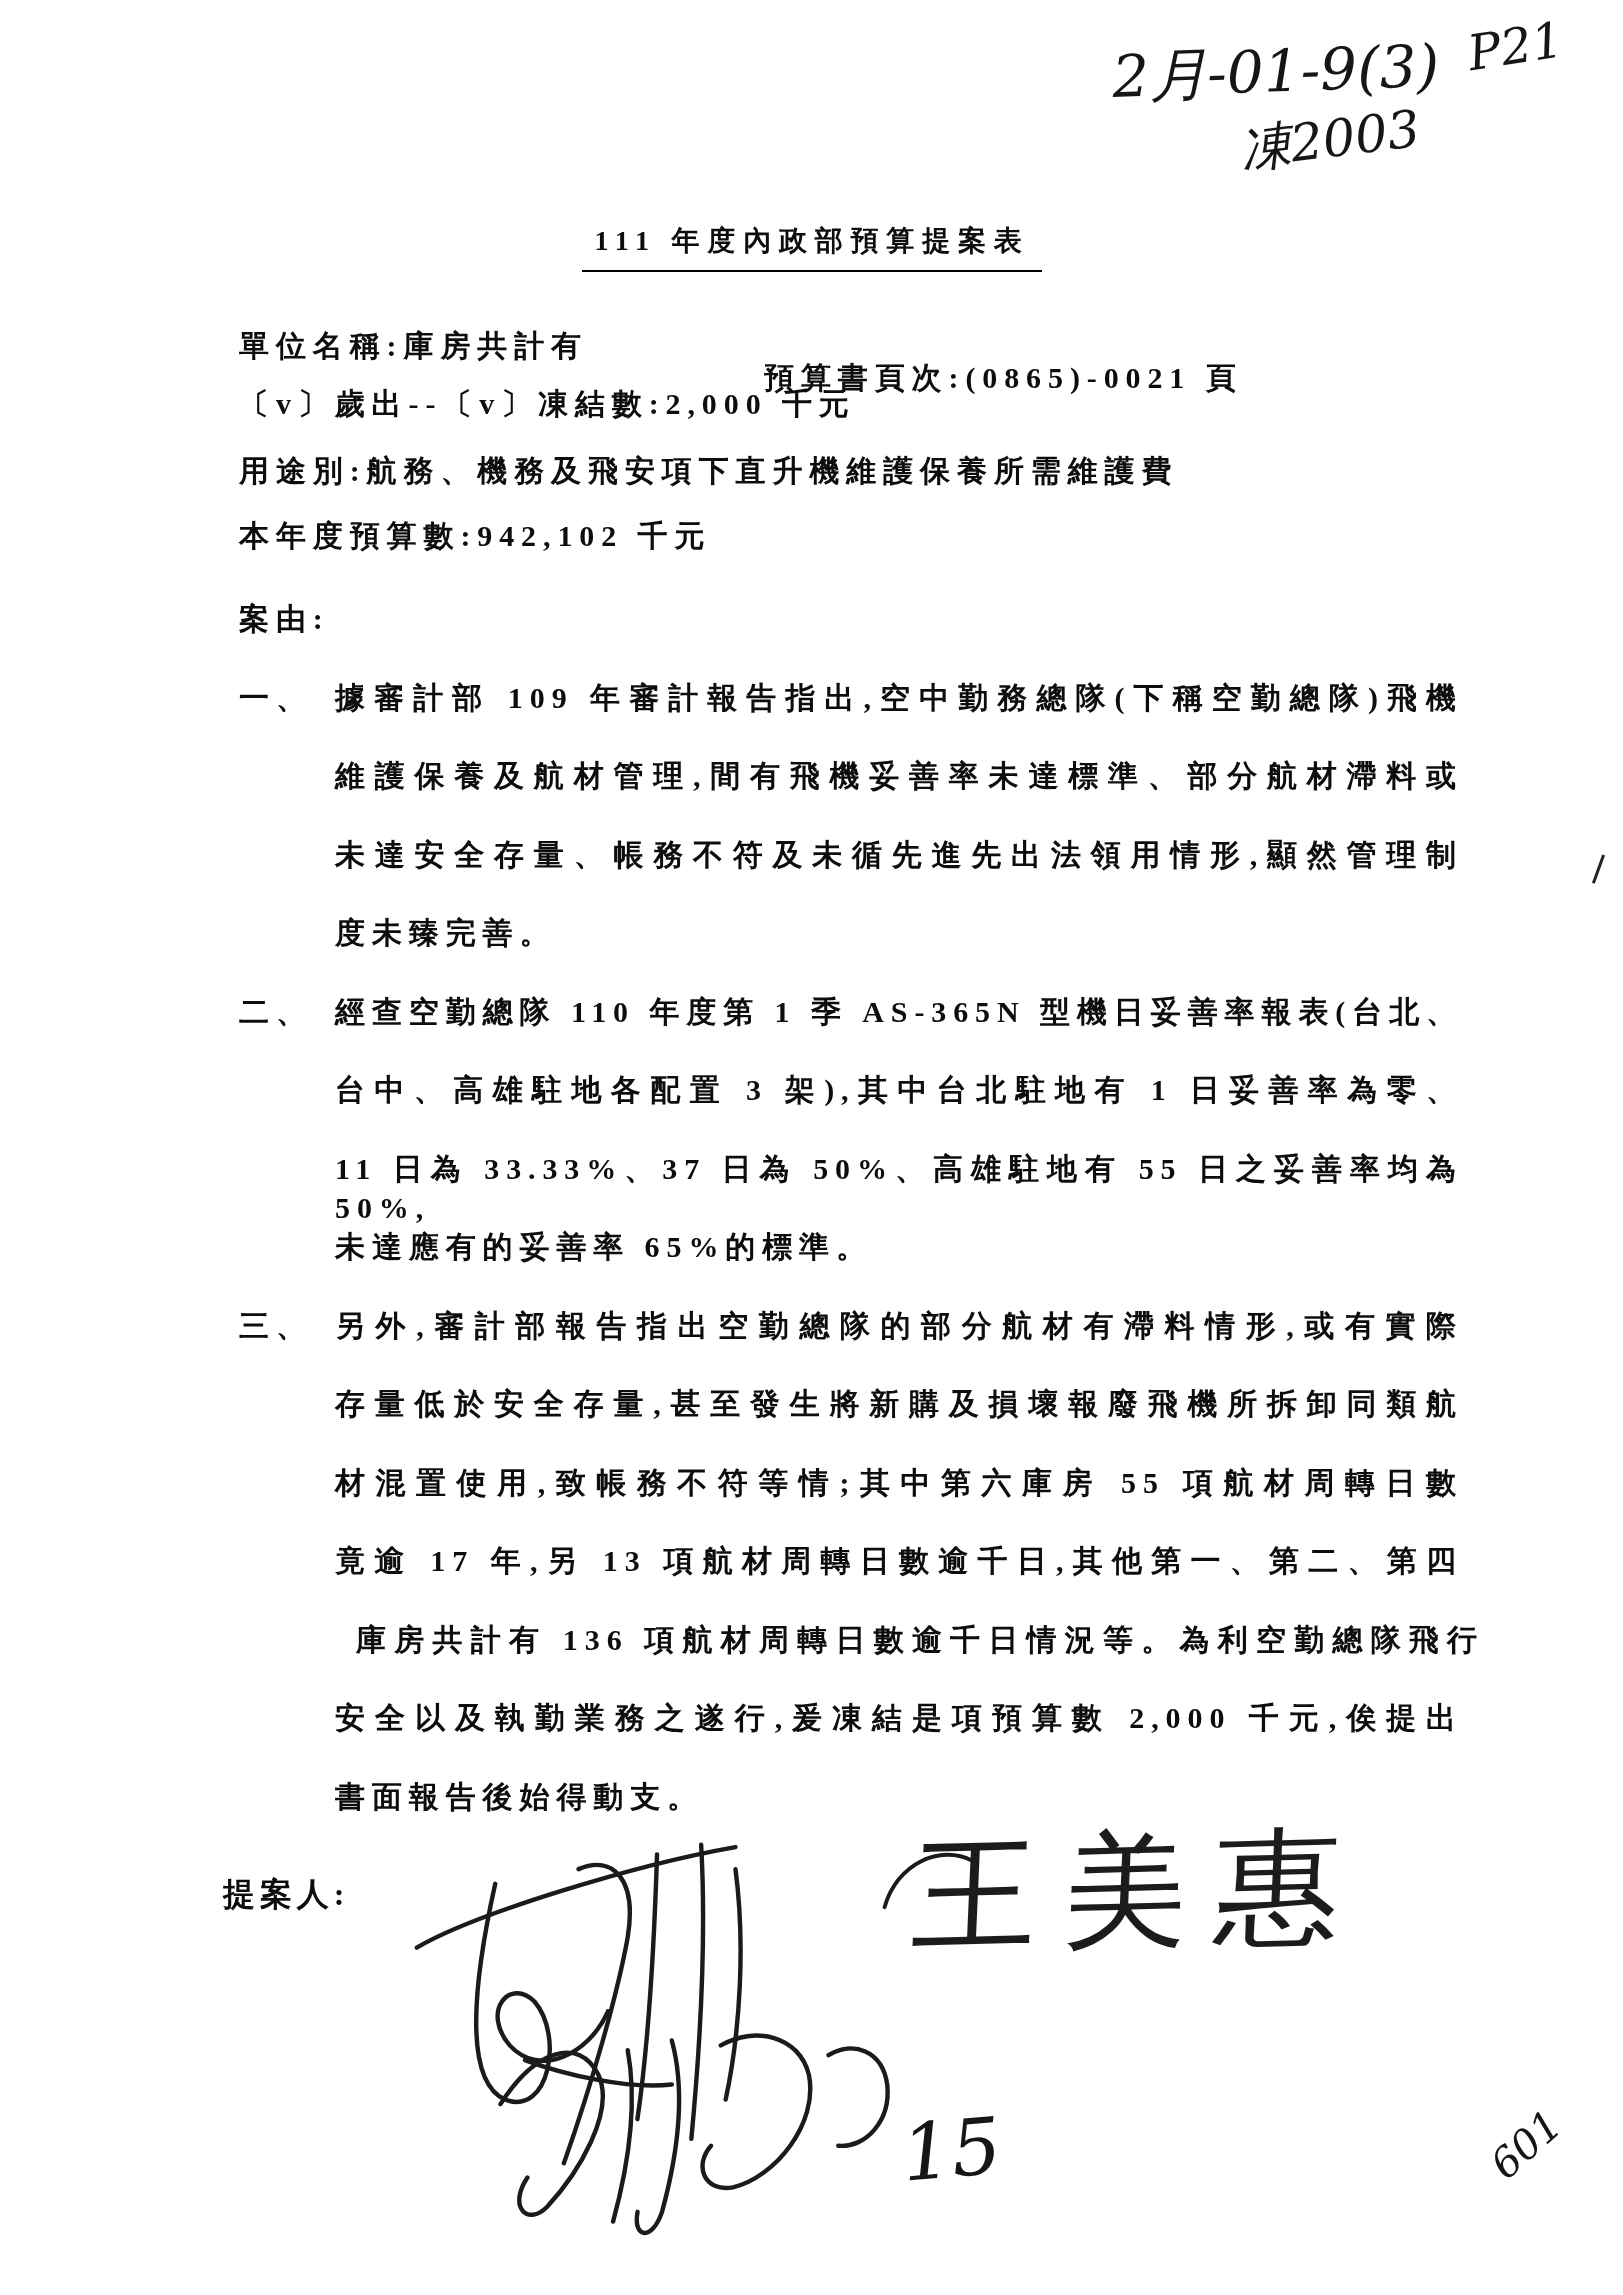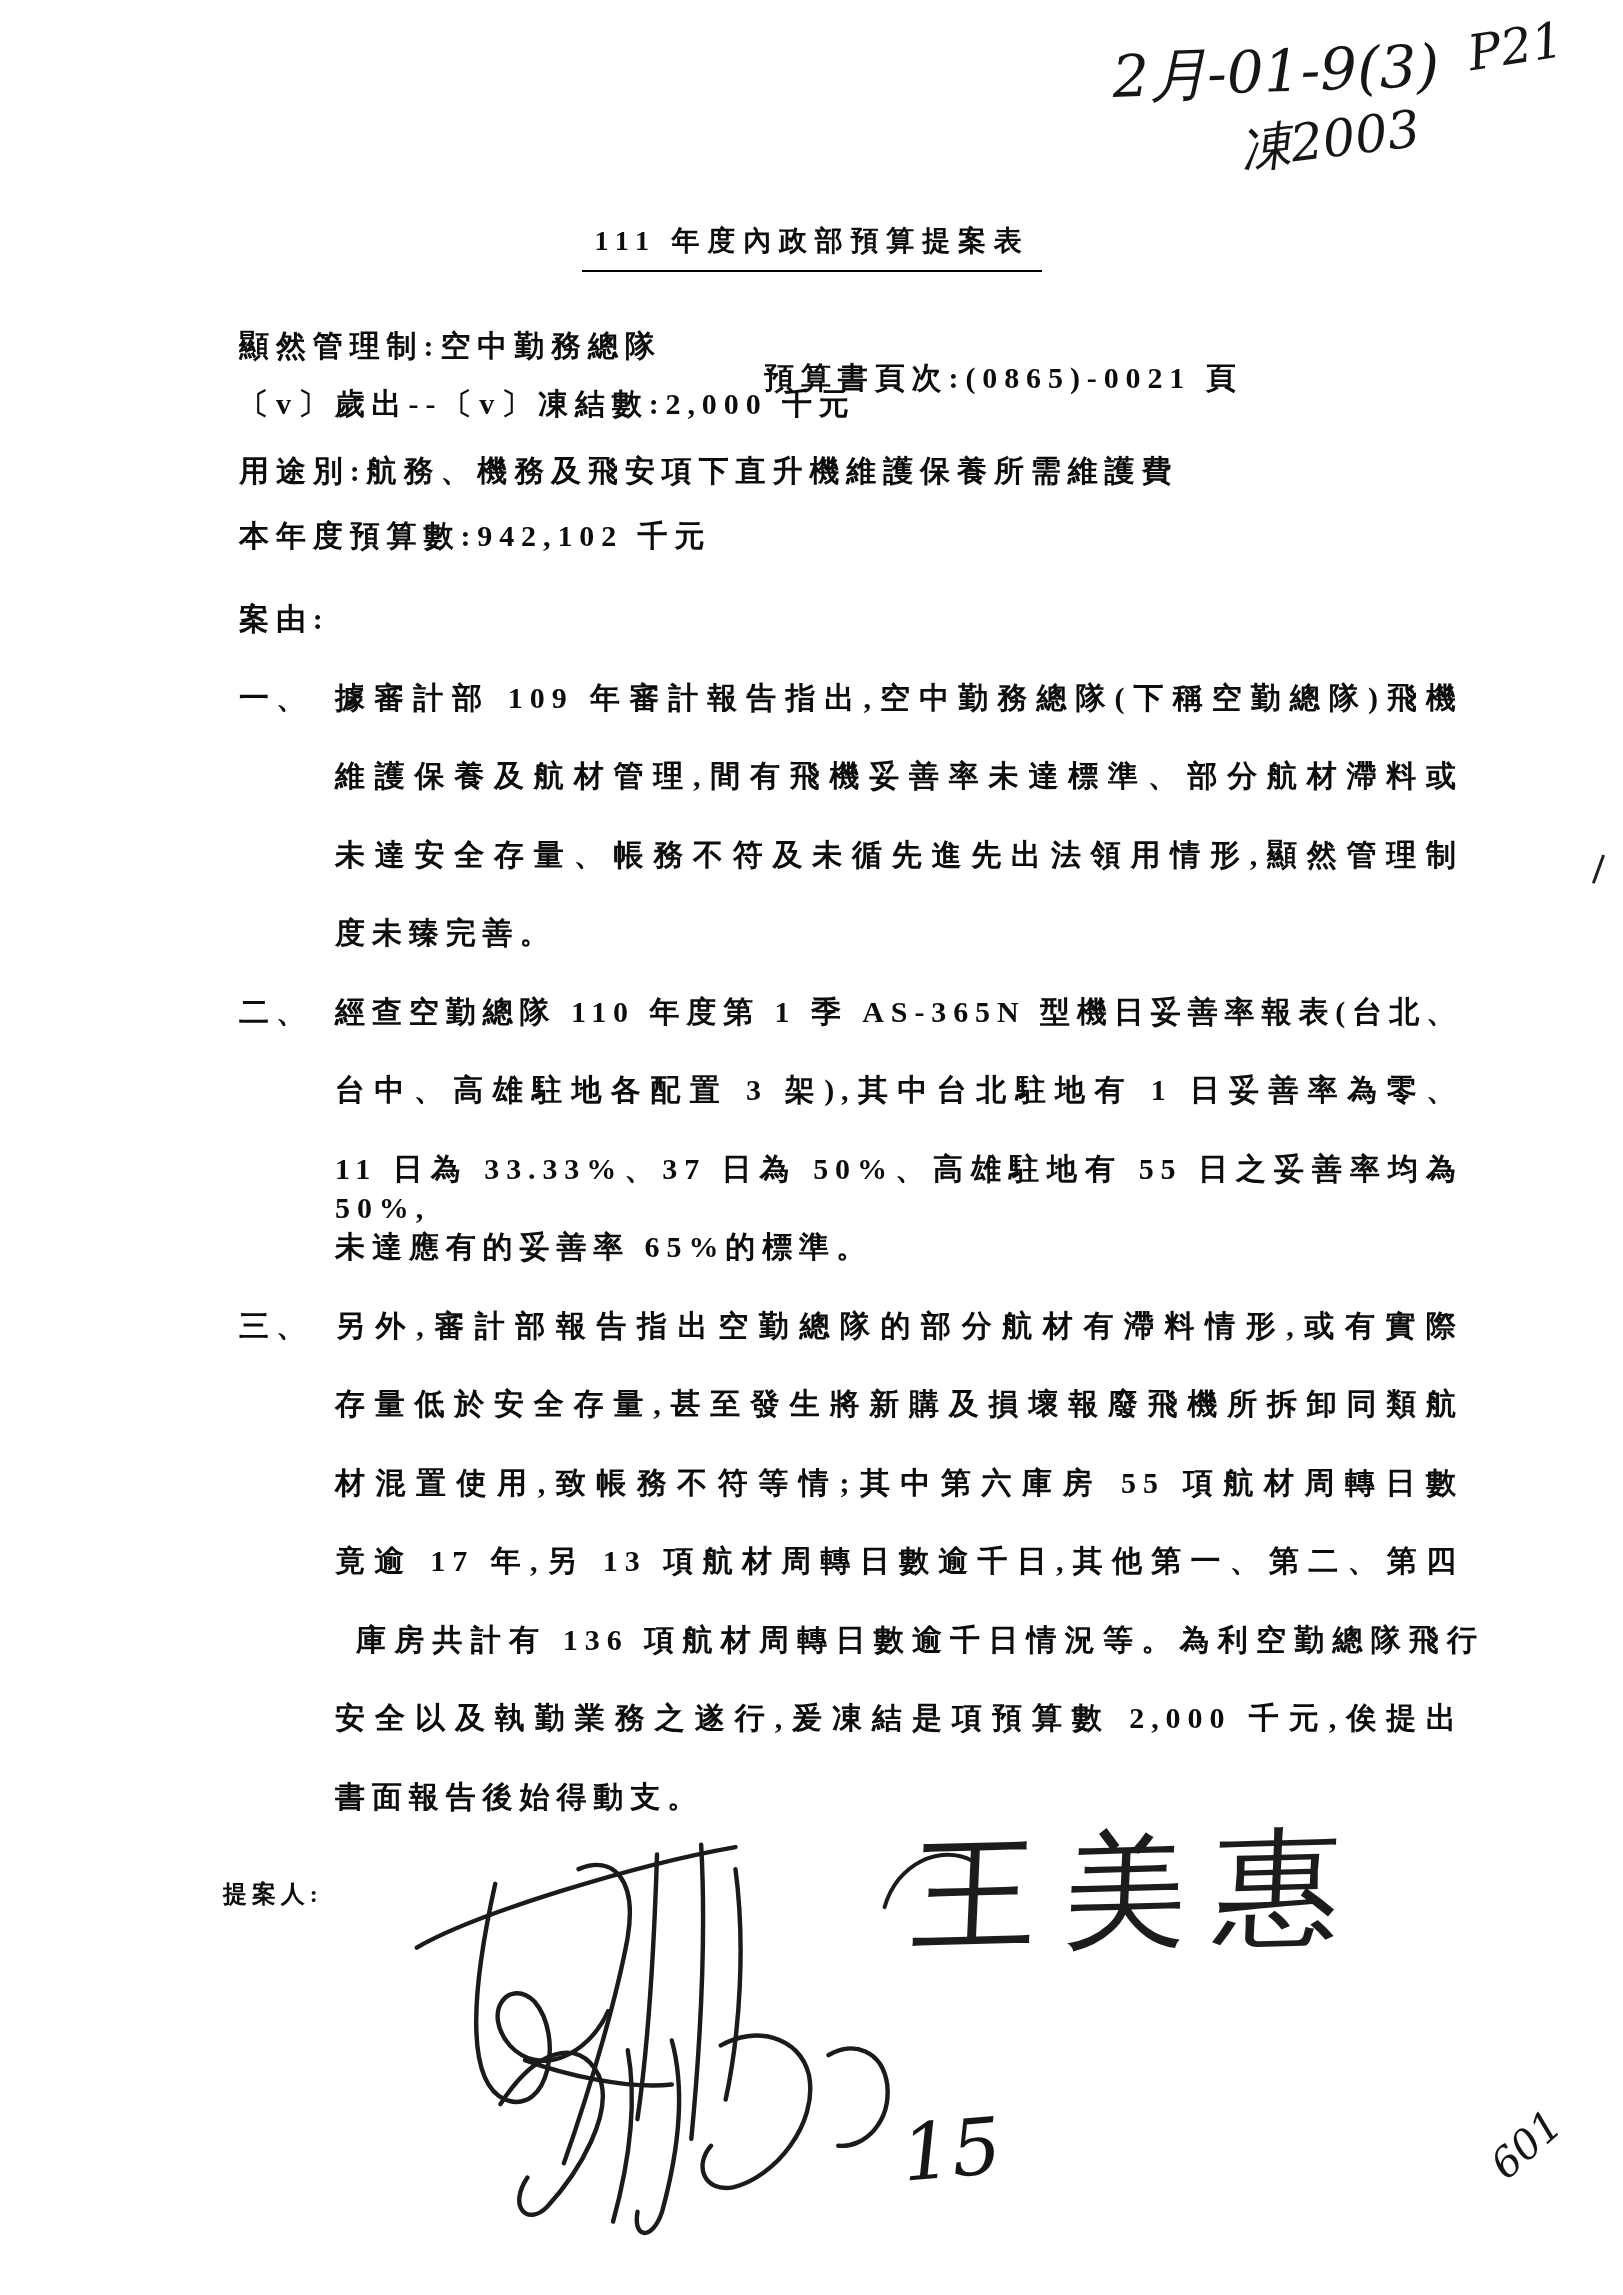--- a/index.html
+++ b/index.html
@@ -24,21 +24,21 @@
     position:absolute; left:239px;
     font-size:30px; letter-spacing:6.9px; line-height:39px;
     white-space:nowrap;
   }
   .indent { left:335px; }
   .full {
     width:1128px; white-space:normal;
     text-align:justify; text-align-last:justify;
   }
   .num { width:74px; }
-  .proposer { font-size:24px; letter-spacing:4.9px; font-weight:700; }
+  .proposer { font-size:32px; letter-spacing:4.9px; font-weight:700; }
   
   .hw {
     position:absolute;
     font-family:"DejaVu Serif","Liberation Serif",serif;
     font-style:italic; font-weight:400;
     color:#161616;
     transform-origin:left top;
     white-space:nowrap;
   }
   .hw-top1  { left:1111px; top:39px;  font-size:58px; transform:rotate(-2deg); }
@@ -59,21 +59,21 @@
 <div class="page">
 
   <div class="hw hw-top1">2月-01-9(3)</div>
   <div class="hw hw-topP">P21</div>
   <div class="hw hw-top2">凍2003</div>
 
   <div class="title-row">
     <span class="title-text">111 年度內政部預算提案表</span>
   </div>
 
-  <div class="line" style="top:326px;">顯然管理制:空中勤務總隊</div>
+  <div class="line" style="top:326px;">單位名稱:庫房共計有</div>
   <div class="line" style="top:326px; left:764px;margin-top:32px;">預算書頁次:(0865)-0021 頁</div>
   <div class="line" style="top:384px;">〔v〕歲出--〔v〕凍結數:2,000 千元</div>
   <div class="line" style="top:451px;">用途別:航務、機務及飛安項下直升機維護保養所需維護費</div>
   <div class="line" style="top:516px;">本年度預算數:942,102 千元</div>
 
   <div class="line" style="top:599px;">案由:</div>
 
   <div class="line num" style="top:678px;">一、</div>
   <div class="line indent full" style="top:678px;">據審計部 109 年審計報告指出,空中勤務總隊(下稱空勤總隊)飛機</div>
   <div class="line indent full" style="top:756px;">維護保養及航材管理,間有飛機妥善率未達標準、部分航材滯料或</div>

